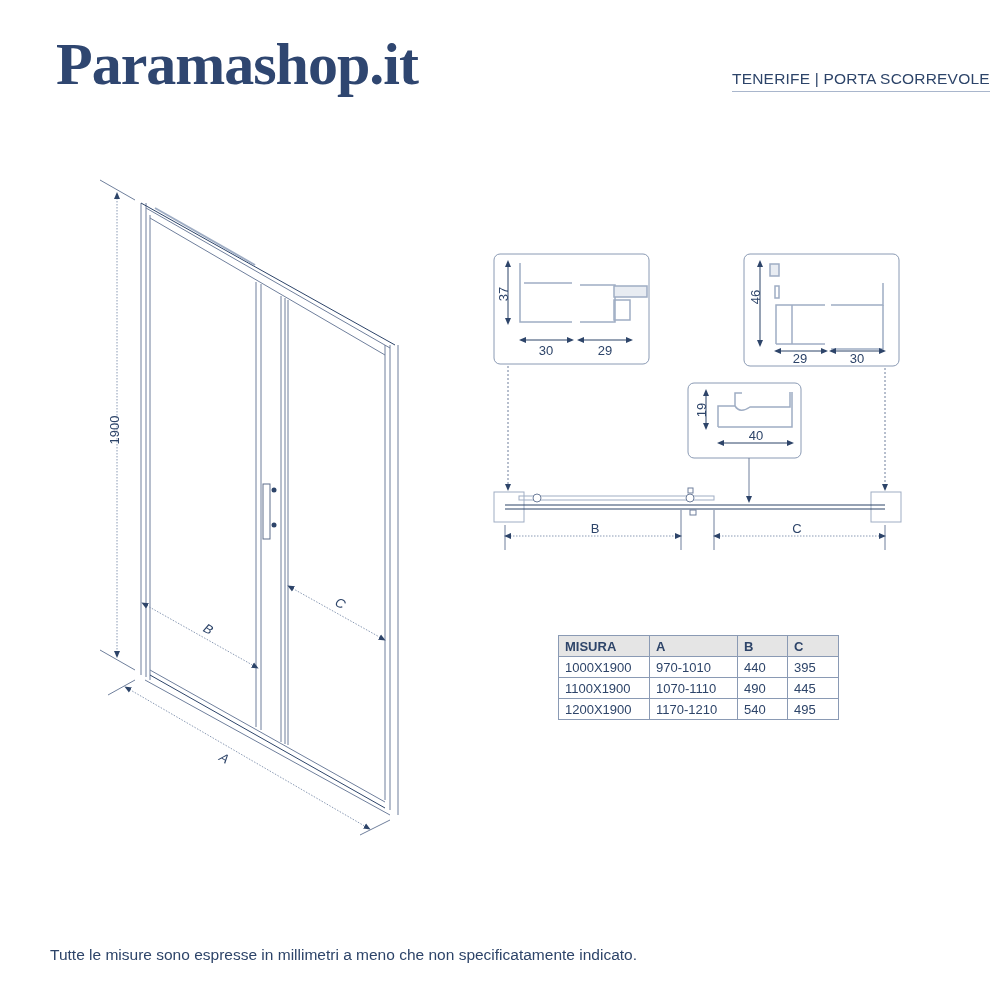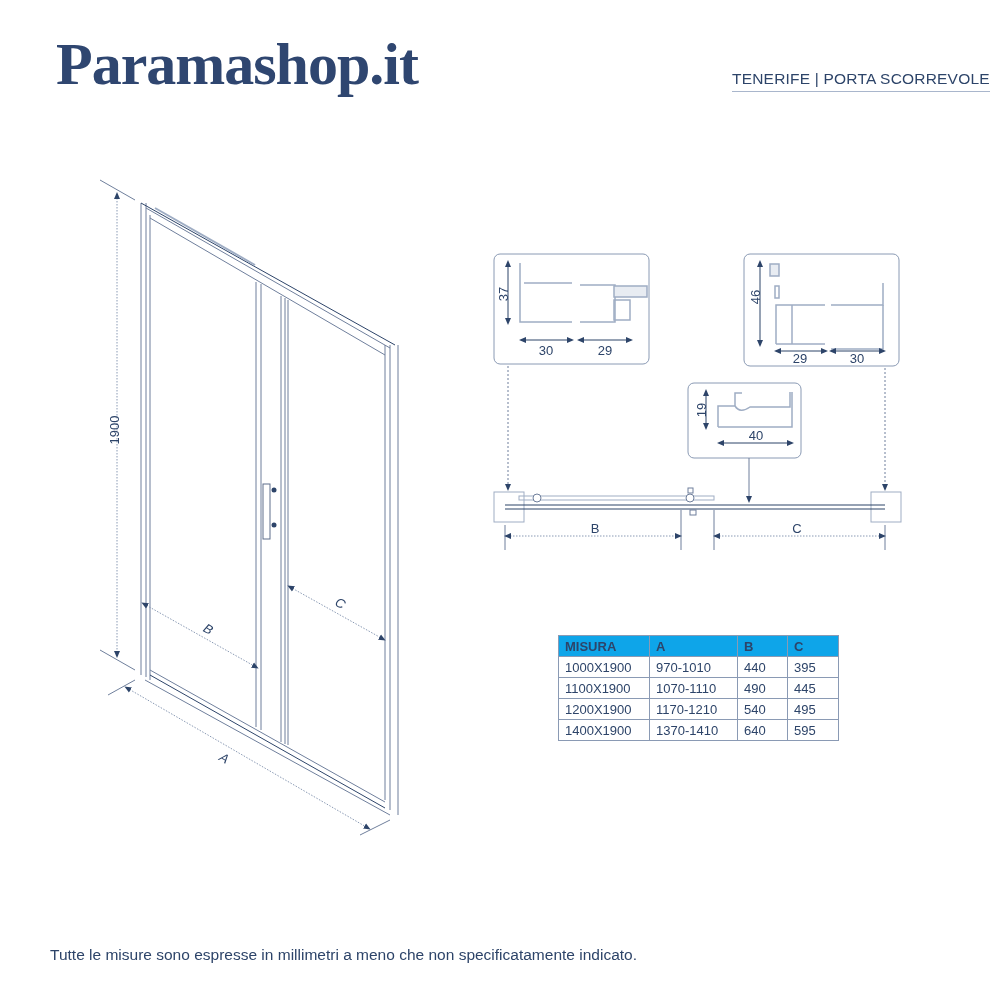--- a/index.html
+++ b/index.html
@@ -6,21 +6,21 @@
   body { width:1000px; height:1000px; background:#ffffff; position:relative; overflow:hidden;
          font-family:"Liberation Sans", sans-serif; color:#2d4469; }
   .brand { position:absolute; left:56px; top:30px; font-family:Liberation Serif, serif; font-weight:bold;
            font-size:60px; letter-spacing:-1px; color:#2f4670; }
   .subtitle { position:absolute; left:684px; top:70px; font-size:15.5px; color:#2d4469; letter-spacing:0.2px;
               padding-bottom:3px; border-bottom:1.5px solid #a9b6cc; white-space:nowrap;margin-left:48px; }
   svg.drawing { position:absolute; left:0; top:0; }
   .dim { font-family:"Liberation Sans", sans-serif; fill:#2d4469; font-size:13px; }
   table.spec { position:absolute; left:558px; top:635px; border-collapse:collapse; font-size:13px; color:#2d4469; }
   table.spec th, table.spec td { border:1.2px solid #8a9ab4; padding:0 6px; height:20px; text-align:left; }
-  table.spec th { background:#0ea5e9; font-weight:bold; }
+  table.spec th { background:#e5e5e5; font-weight:bold; }
   table.spec td:nth-child(1), table.spec th:nth-child(1) { width:78px; }
   table.spec td:nth-child(2), table.spec th:nth-child(2) { width:75px; }
   table.spec td:nth-child(3), table.spec th:nth-child(3) { width:37px; }
   table.spec td:nth-child(4), table.spec th:nth-child(4) { width:38px; }
   .notes { position:absolute; left:50px; top:932px; font-size:15.5px; line-height:21px; color:#2d4469;margin-top:12px; }
 </style>
 </head>
 <body>
 
 <div class="brand">Paramashop.it</div>
@@ -183,24 +183,18 @@
       <td>1070-1110</td>
       <td>490</td>
       <td>445</td>
     </tr>
     <tr>
       <td>1200X1900</td>
       <td>1170-1210</td>
       <td>540</td>
       <td>495</td>
     </tr>
-    <tr>
-      <td>1400X1900</td>
-      <td>1370-1410</td>
-      <td>640</td>
-      <td>595</td>
-    </tr>
   </tbody>
 </table>
 
 <div class="notes">
   <div>Tutte le misure sono espresse in millimetri a meno che non specificatamente indicato.</div>
 </div>
 
 </body></html>

